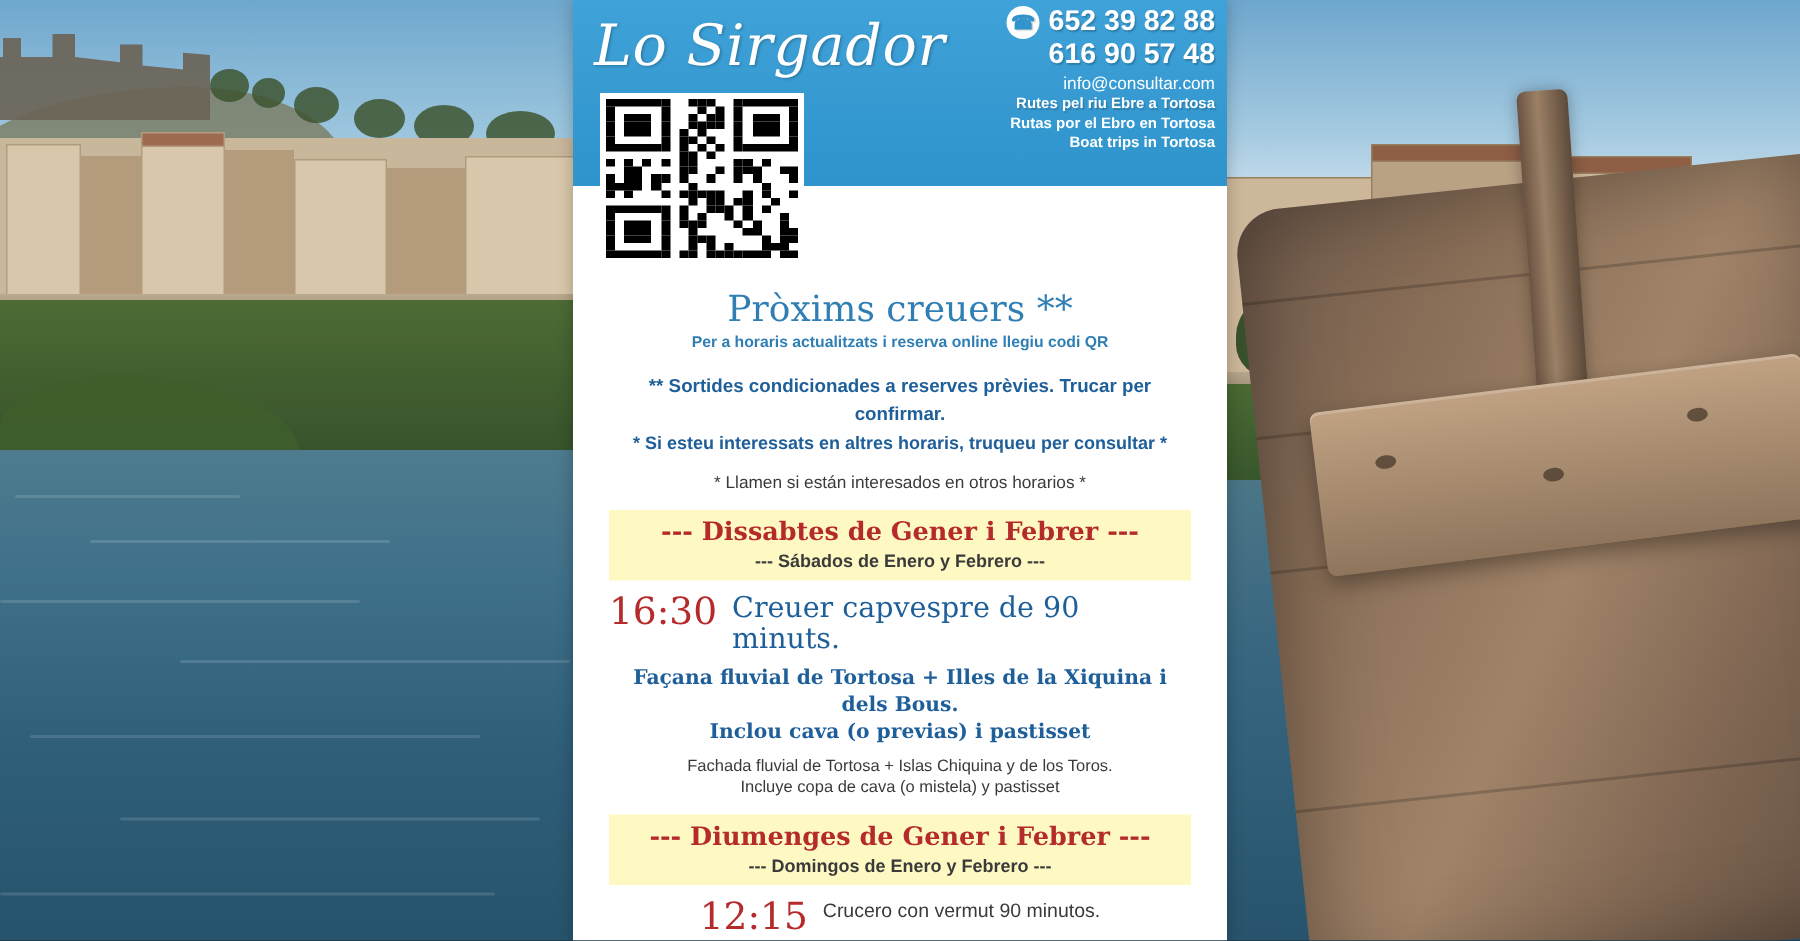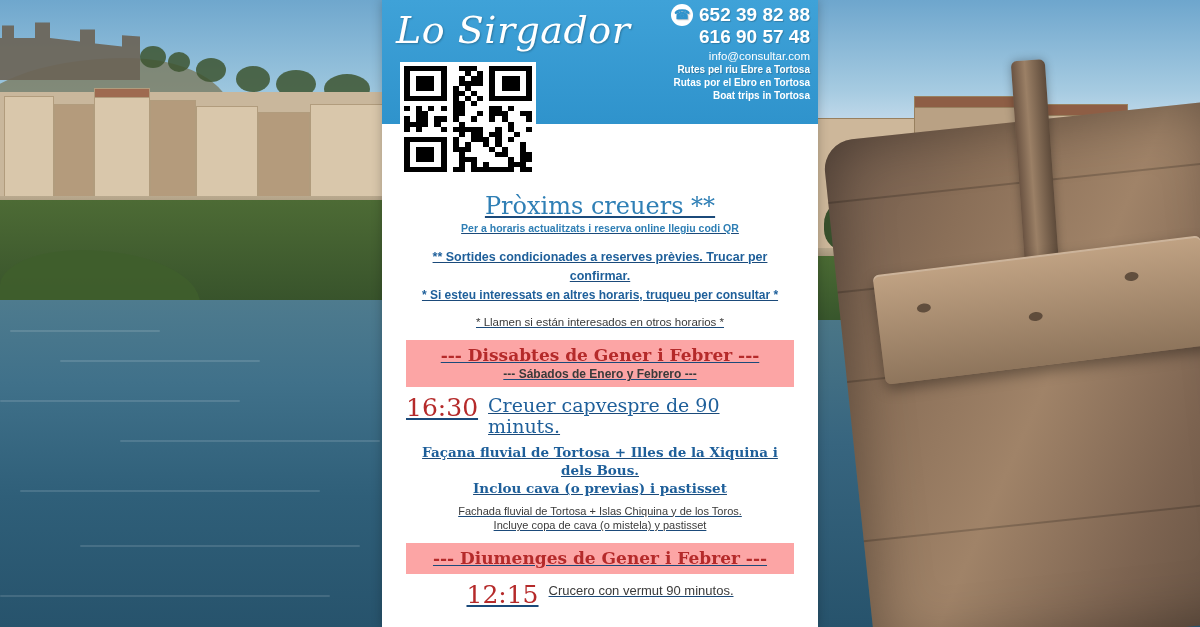--- a/index.html
+++ b/index.html
@@ -278,21 +278,20 @@
     grid-template-rows: repeat(21, 1fr);
   }
   .qr i { background: transparent; }
   .qr i.on { background: #000; }
 
   
   .flyer-body {
     padding: 4px 24px 0;
     text-align: center;
     color: #1b4a7a;
-    text-decoration: underline;
   }
   .next-title {
     margin-top: 12px;
     font-size: 24px;
     color: #2f7fb5;
     font-family: "DejaVu Serif", serif;
   }
   .next-sub {
     font-size: 10.5px;
     font-weight: bold;
@@ -315,21 +314,21 @@
   }
   .notes .es-lines {
     margin-top: 10px;
     font-size: 11.5px;
     color: #3a3a3a;
     line-height: 1.45;
   }
 
   .band {
     margin-top: 10px;
-    background: #fca5a5;
+    background: #fef9c3;
     padding: 5px 0 6px;
   }
   .band .ca {
     color: #b52a2a;
     font-weight: bold;
     font-size: 17px;
     font-family: "DejaVu Serif", serif;
   }
   .band .es {
     color: #3a3a3a;
@@ -955,20 +954,21 @@
         <div>Inclou cava (o previas) i pastisset</div>
       </div>
       <div class="trip-desc-es">
         <div>Fachada fluvial de Tortosa + Islas Chiquina y de los Toros.</div>
         <div>Incluye copa de cava (o mistela) y pastisset</div>
       </div>
     </div>
 
     <div class="band">
       <div class="ca">--- Diumenges de Gener i Febrer ---</div>
+      <div class="es">--- Domingos de Enero y Febrero ---</div>
     </div>
     <div class="trip">
       <div class="trip-head">
         <div class="trip-time">12:15</div>
         <div class="trip-title-wrap">
           <div class="trip-title-es">Crucero con vermut 90 minutos.</div>
         </div>
       </div>
 
     </div>

